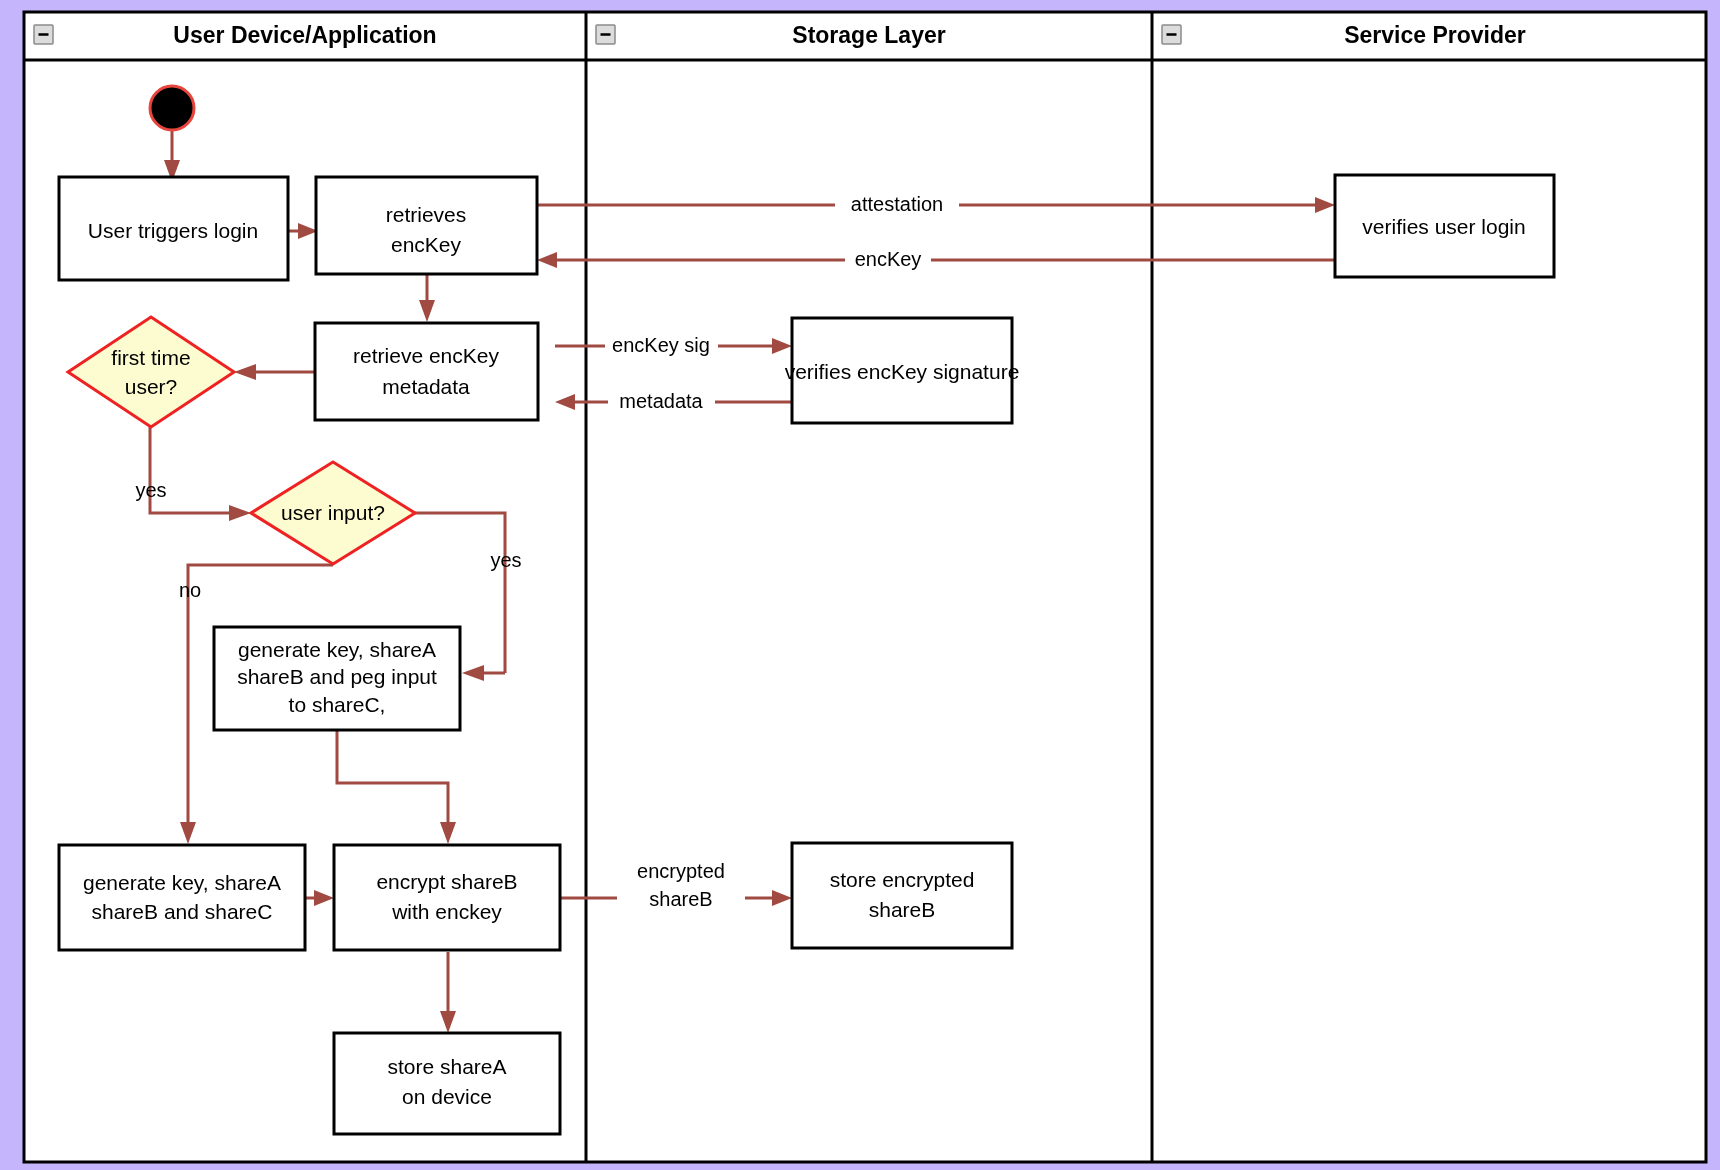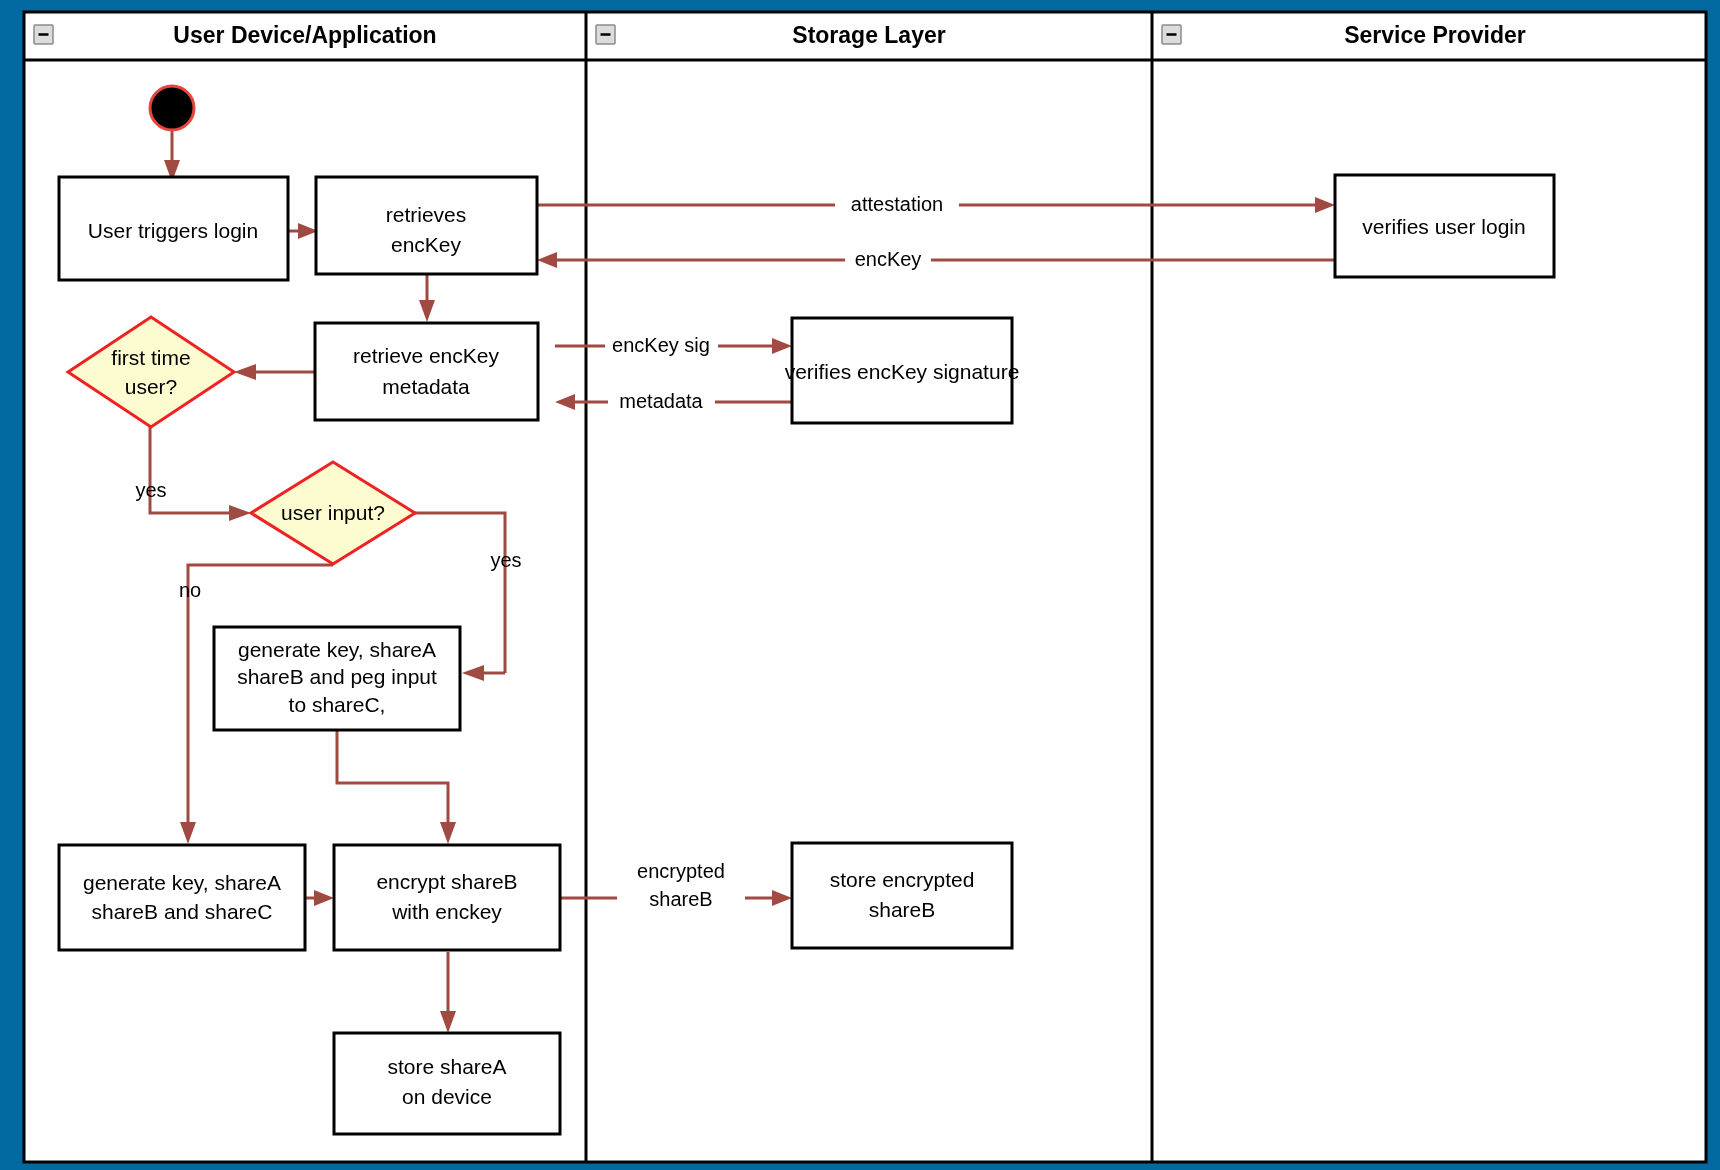--- a/index.html
+++ b/index.html
@@ -11,21 +11,21 @@
   body {
     width: 1720px;
     height: 1170px;
     font-family: "Liberation Sans", sans-serif;
     overflow: hidden;
   }
   #diagram-root {
     position: relative;
     width: 1720px;
     height: 1170px;
-    background: #0369a1;
+    background: #c4b5fd;
   }
   svg.diagram {
     display: block;
     width: 1720px;
     height: 1170px;
   }
   .lane-frame {
     fill: #ffffff;
     stroke: #000000;
     stroke-width: 3;

